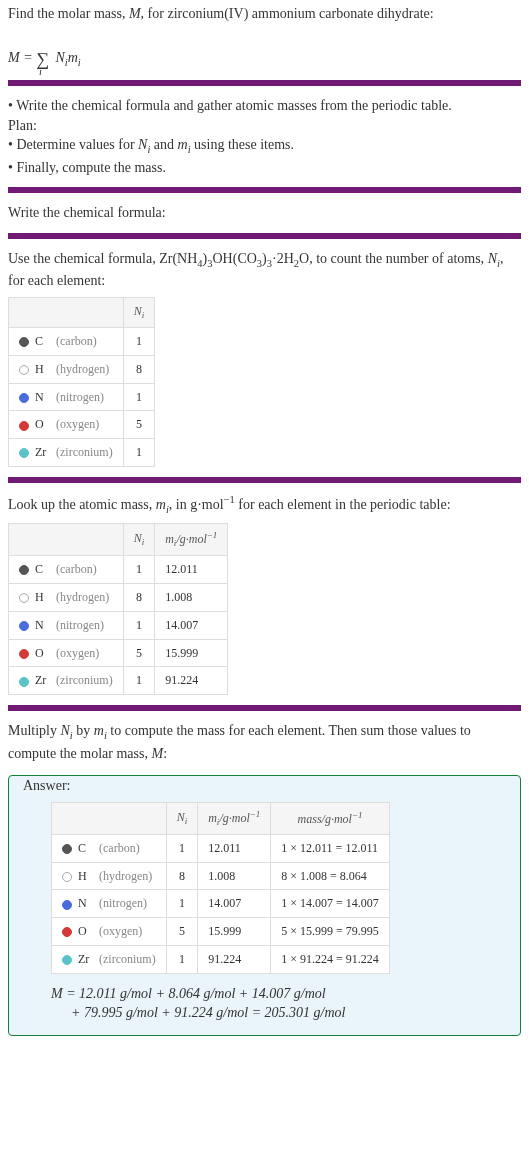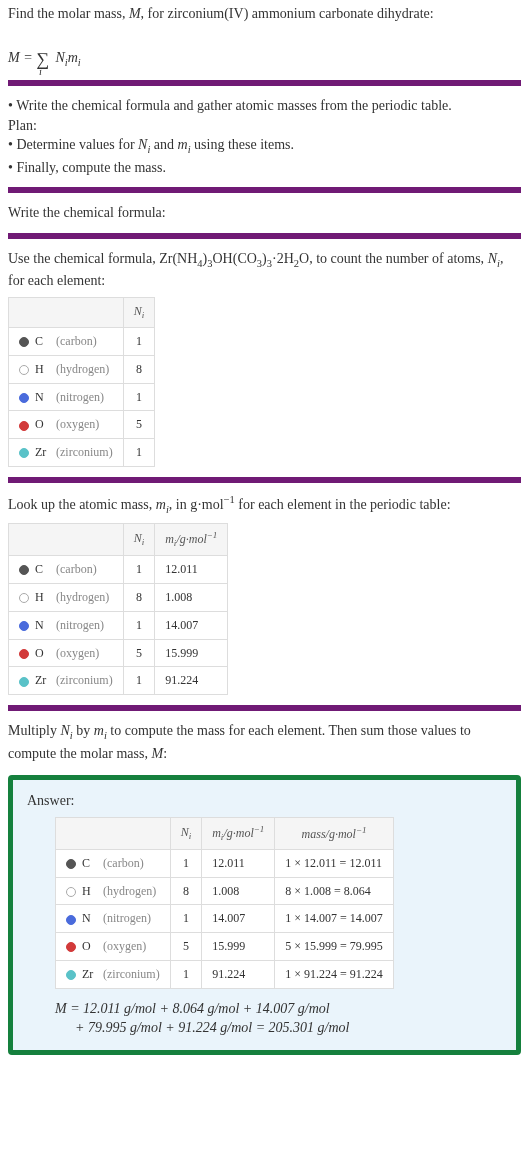--- a/index.html
+++ b/index.html
@@ -50,23 +50,23 @@
     border: 1px solid #999;
   }
   .dot-c  { background:#555; border-color:#555;}
   .dot-h  { background:#fff; border-color:#aaa;}
   .dot-n  { background:#4a6bdc; border-color:#4a6bdc;}
   .dot-o  { background:#d23a3a; border-color:#d23a3a;}
   .dot-zr { background:#5ac2c8; border-color:#5ac2c8;}
   .sym { color:#333; display:inline-block; min-width:1.5em; }
   .answer-box {
     background: #eaf4fb;
-    border: 5px solid #15803d;
+    border: 1px solid #15803d;
     border-radius: 4px;
-    padding: 11px 14px 12px;
+    padding: 0 14px 12px;
   }
   .answer-box table { background:#fff; margin-left:28px;}
   .answer-title { margin-bottom:6px; }
   .num-cell{text-align:center;}
   .eqline { font-style: italic; margin-left:28px; margin-top:10px;}
 </style>
 </head>
 <body>
 
 <div class="section">

